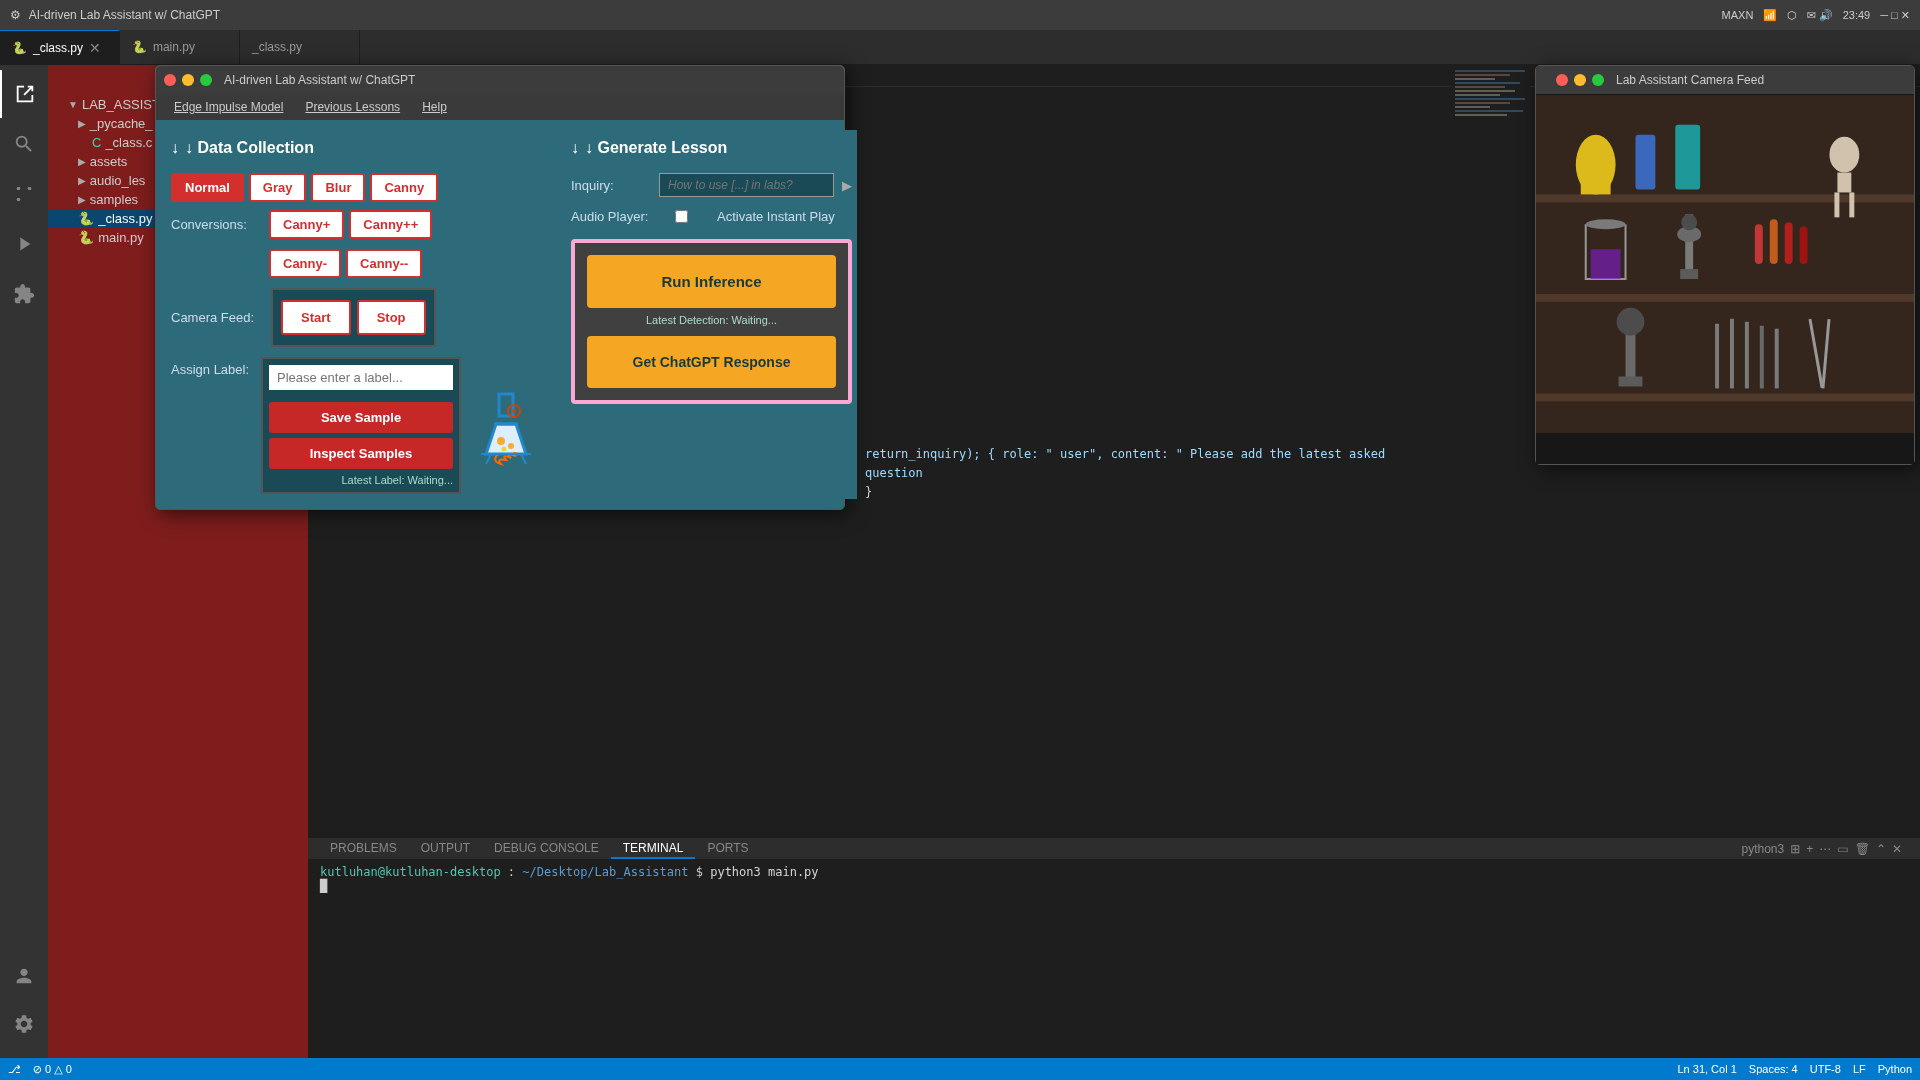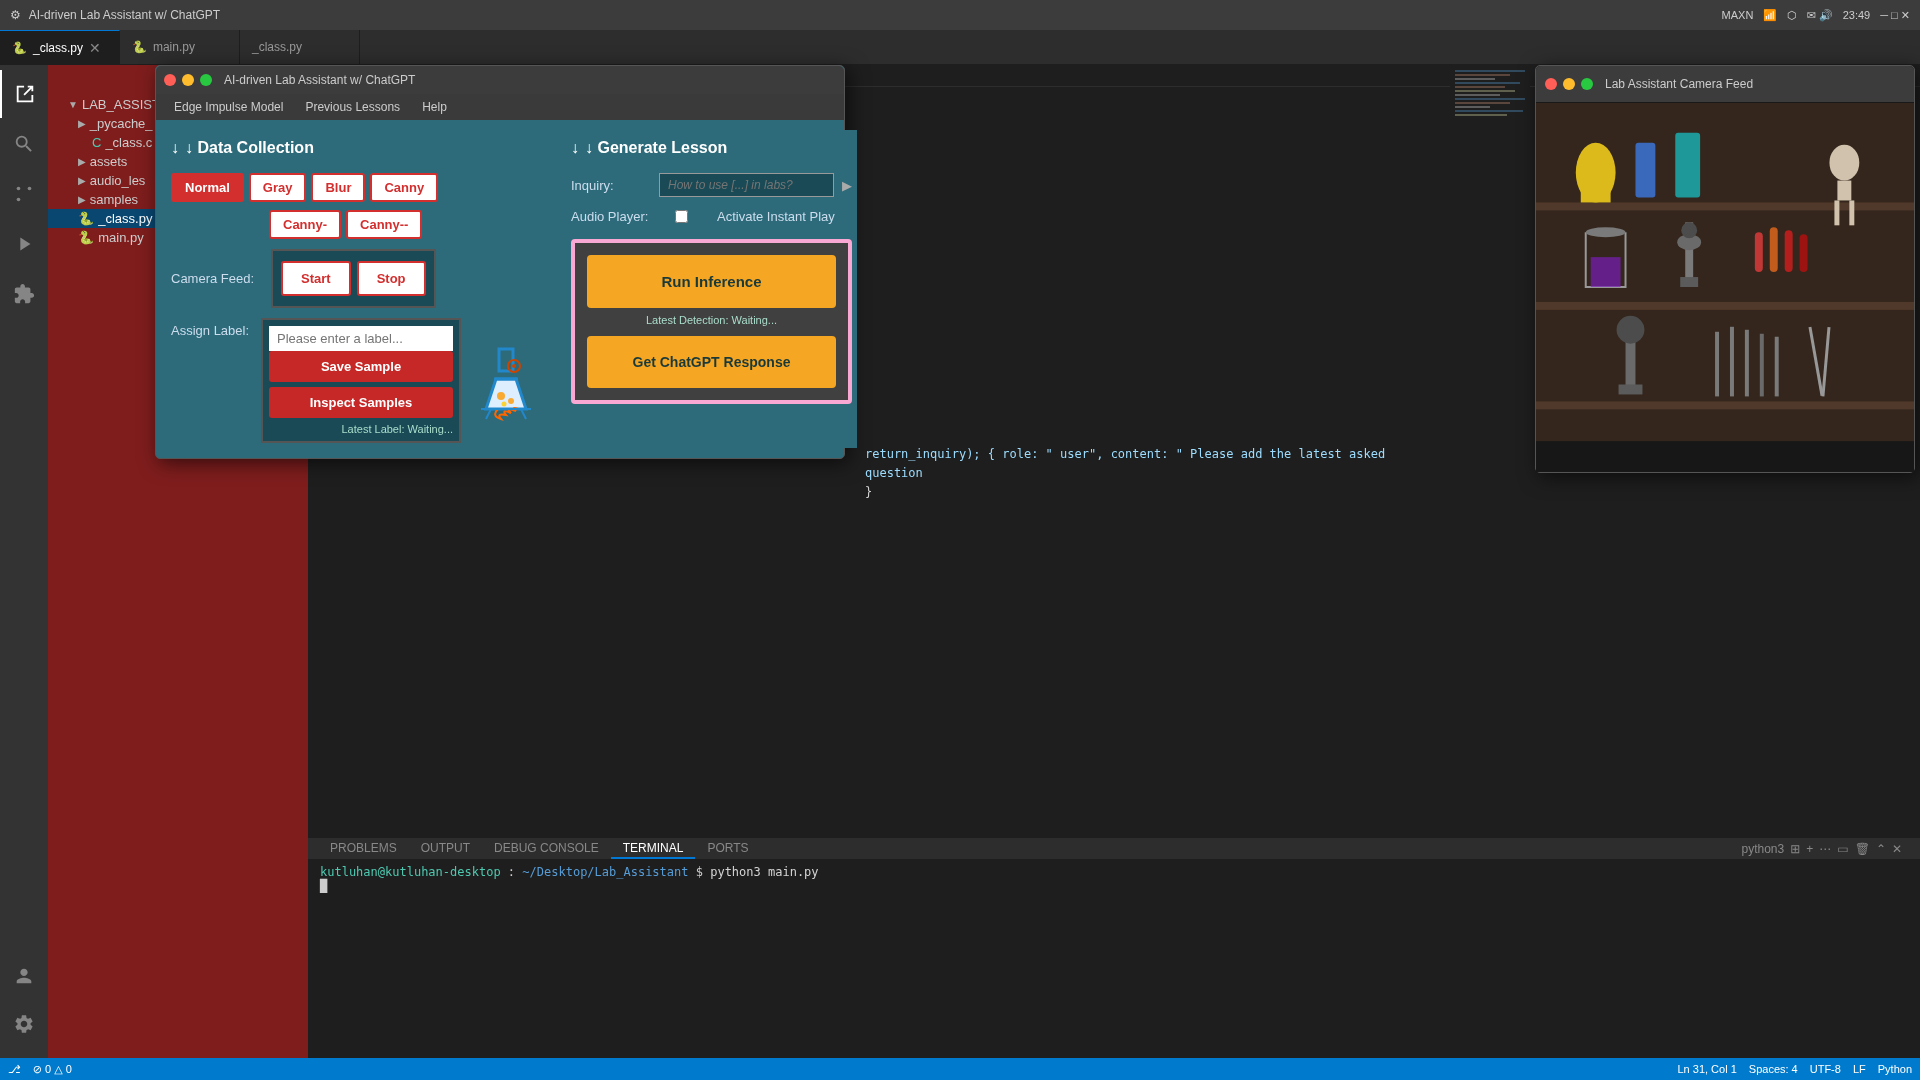--- a/index.html
+++ b/index.html
@@ -281,20 +281,21 @@
       align-items: center;
       padding: 0 8px;
       gap: 2px;
     }
     .app-menu-item {
       padding: 3px 10px;
       font-size: 12px;
       color: #ccc;
       cursor: pointer;
       border-radius: 3px;
+      text-decoration: underline;
     }
 
     
     .app-body {
       display: flex;
       padding: 10px;
       gap: 10px;
     }
 
     
@@ -385,21 +386,21 @@
       padding: 6px;
       width: 200px;
     }
     .label-input {
       width: 100%;
       background: #fff;
       border: none;
       padding: 5px 8px;
       font-size: 13px;
       color: #999;
-      margin-bottom: 0;
+      margin-bottom: 12px;
     }
     .save-btn {
       display: block;
       width: 100%;
       padding: 8px;
       background: #c62828;
       color: #fff;
       font-size: 13px;
       font-weight: bold;
       border: none;
@@ -518,26 +519,26 @@
       top: 65px;
       right: 5px;
       width: 380px;
       background: #2d2d2d;
       border: 1px solid #555;
       border-radius: 5px;
       box-shadow: 4px 4px 20px rgba(0,0,0,0.6);
       z-index: 100;
     }
     .camera-titlebar {
-      height: 36px;
+      height: 28px;
       background: #3c3c3c;
       border-radius: 5px 5px 0 0;
       display: flex;
       align-items: center;
-      padding: 0 9px;
+      padding: 0 20px;
       gap: 6px;
     }
     .camera-feed-img {
       width: 100%;
       height: 370px;
       background: #1a1a1a;
       display: flex;
       align-items: center;
       justify-content: center;
       overflow: hidden;
@@ -761,20 +762,27 @@
         <span>↓ Data Collection</span>
       </div>
 
       <div style="display:flex;gap:5px;margin-bottom:8px;padding-left:0px">
         <button class="filter-btn active-btn">Normal</button>
         <button class="filter-btn">Gray</button>
         <button class="filter-btn">Blur</button>
         <button class="filter-btn">Canny</button>
       </div>
 
+      <div class="conversions-row">
+        <span class="conversions-label">Conversions:</span>
+        <div class="filter-buttons">
+          <button class="filter-btn">Canny+</button>
+          <button class="filter-btn">Canny++</button>
+        </div>
+      </div>
 
       <div style="display:flex;gap:5px;margin-bottom:8px;margin-left:98px">
         <button class="filter-btn">Canny-</button>
         <button class="filter-btn">Canny--</button>
       </div>
 
       <div class="camera-feed-row">
         <span class="camera-feed-label">Camera Feed:</span>
         <div style="border:2px solid #555;padding:10px 8px;background:#1a4a55">
           <div class="camera-btns">

